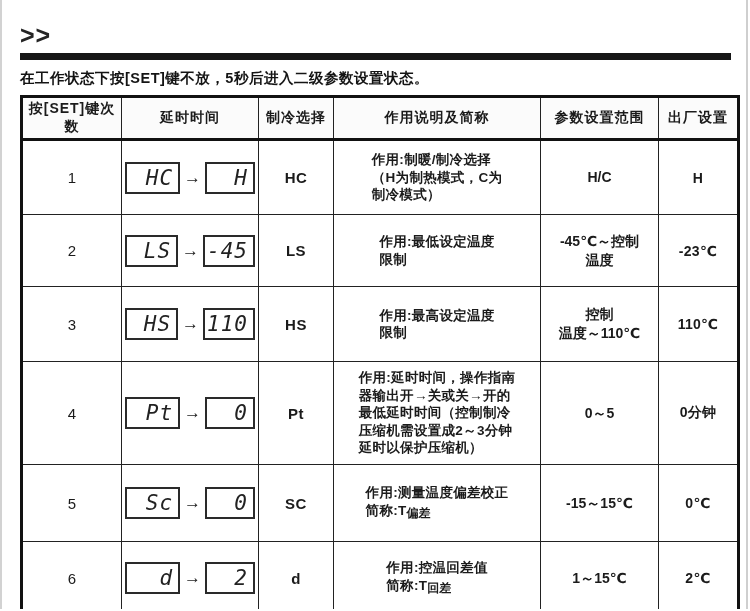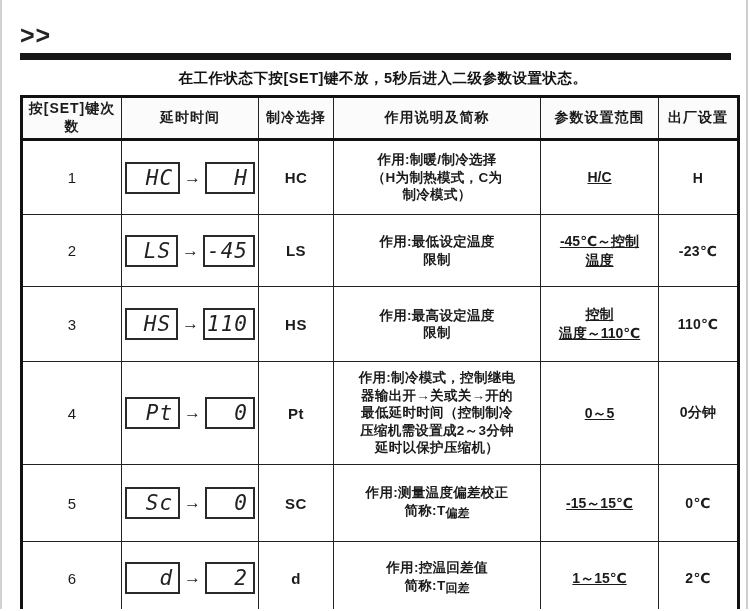--- a/index.html
+++ b/index.html
@@ -21,21 +21,21 @@
     transform:scaleY(1.05);margin-right:16px;line-height:1;
     color:#242424;
   }
   .title{font-size:26px;font-weight:700;line-height:1;display:flex;align-items:flex-end;}
   .title .seg{letter-spacing:9px;}
   .title .dash{color:#9e9e9e;margin:0 2px 0 -4px;font-weight:700;}
   .title .arrow{font-size:26px;margin-left:-4px;font-weight:700;}
   .rule{height:7px;background:#161616;margin:5px 15px 0 18px;}
   .intro{
     margin:9px 0 0 18px;font-size:14.5px;font-weight:700;
-    letter-spacing:0.5px;color:#141414;text-align:center;
+    letter-spacing:0.5px;color:#141414;
   }
   
   table.ptable{
     border-collapse:collapse;table-layout:fixed;
     margin:7px 0 0 18px;width:717px;
     border:3px solid #111;
   }
   .ptable th,.ptable td{
     border:1px solid #222;
     padding:2px 3px;
@@ -66,27 +66,27 @@
   .lcdtext{
     font-family:"DejaVu Sans Mono",monospace;
     font-style:italic;font-weight:500;
     font-size:21px;letter-spacing:1px;color:#222;
     white-space:nowrap;
   }
   .lcdarrow{font-size:17px;font-weight:700;color:#222;}
   
   td.desc{padding:3px 4px;}
   .descblock{
-    display:inline-block;text-align:center;
+    display:inline-block;text-align:left;
     font-weight:700;font-size:13.5px;line-height:17.5px;
     letter-spacing:0.3px;
   }
   .descblock .subsc{font-size:12px;font-weight:700;vertical-align:-2px;letter-spacing:0;}
   
-  .rangeblock{display:inline-block;font-weight:700;font-size:14px;line-height:19px;text-decoration:underline;}
+  .rangeblock{display:inline-block;font-weight:700;font-size:14px;line-height:19px;}
   .rangeblock.multi{text-align:center;}
   td.factory .fval,{font-weight:700;}
   .fval{font-weight:700;font-size:14px;letter-spacing:0.3px;}
   .presses{font-size:15px;font-weight:400;}
   .param{font-size:15px;font-weight:700;letter-spacing:0.5px;}
 </style>
 </head>
 <body>
 
 <div class="page">
@@ -180,21 +180,21 @@
               <div class="lcdbox b1">
                 <span class="lcdtext">Pt</span>
               </div>
               <span class="lcdarrow">→</span>
               <div class="lcdbox b2">
                 <span class="lcdtext">0</span>
               </div>
             </div>
           </td>
           <td><span class="param">Pt</span></td>
-          <td class="desc"><div class="descblock"><span>作用:制冷模式，控制继电</span><br><span>器输出开→关或关→开的</span><br><span>最低延时时间（控制制冷</span><br><span>压缩机需设置成2～3分钟</span><br><span>延时以保护压缩机）</span></div></td>
+          <td class="desc"><div class="descblock"><span>作用:延时时间，操作指南</span><br><span>器输出开→关或关→开的</span><br><span>最低延时时间（控制制冷</span><br><span>压缩机需设置成2～3分钟</span><br><span>延时以保护压缩机）</span></div></td>
           <td><div class="rangeblock"><span>0～5</span></div></td>
           <td class="factory"><span class="fval">0分钟</span></td>
         </tr>
         <tr>
           <td><span class="presses">5</span></td>
           <td>
             <div class="lcdwrap">
               <div class="lcdbox b1">
                 <span class="lcdtext">Sc</span>
               </div>

